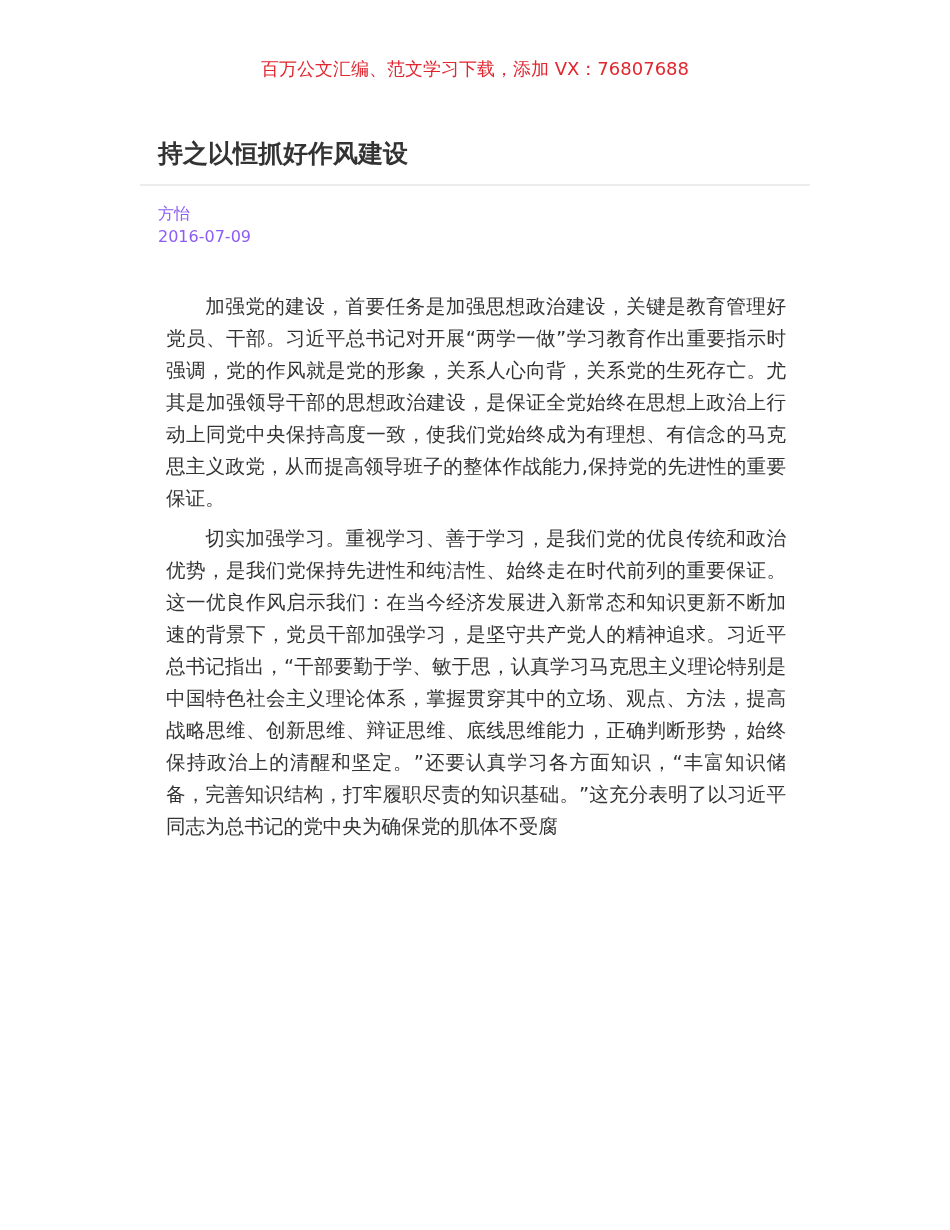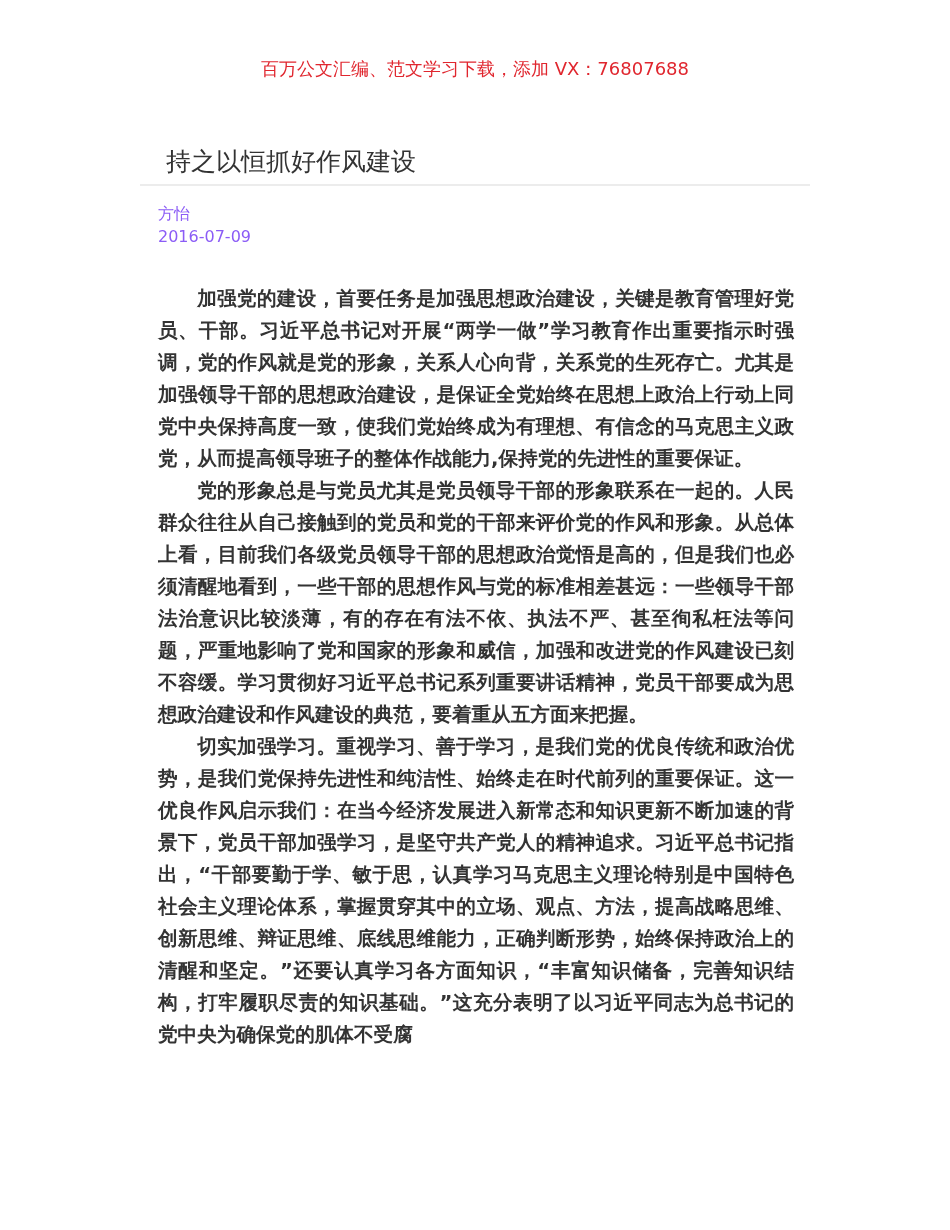--- a/index.html
+++ b/index.html
@@ -25,22 +25,22 @@
       line-height: 26px;
       letter-spacing: 0px;
     }
     .title {
       position: absolute;
       top: 136px;
       left: 158px;
       font-size: 25px;
       line-height: 36px;
       color: #333333;
-      font-weight: normal;
-      margin: 8px;
+      font-weight: bold;
+      margin: 0;
     }
     .divider {
       position: absolute;
       top: 184px;
       left: 140px;
       width: 670px;
       height: 0;
       border-top: 2px solid #ececec;
     }
     .meta {
@@ -56,36 +56,34 @@
       position: absolute;
       top: 283px;
       left: 158px;
       width: 636px;
       color: #333333;
       font-size: 19.6px;
       line-height: 32px;
       text-align: justify;
     }
     .body-text p {
-      margin: 0;
+      margin: 8px;
       text-indent: 2em;
-      font-weight: bold;
     }
   </style>
 </head>
 <body>
 
 <div class="watermark">百万公文汇编、范文学习下载，添加 VX：76807688</div>
 
 <h1 class="title">持之以恒抓好作风建设</h1>
 
 <div class="divider"></div>
 
 <div class="meta">
   <div>方怡</div>
   <div>2016-07-09</div>
 </div>
 
 <div class="body-text">
   <p>加强党的建设，首要任务是加强思想政治建设，关键是教育管理好党员、干部。习近平总书记对开展“两学一做”学习教育作出重要指示时强调，党的作风就是党的形象，关系人心向背，关系党的生死存亡。尤其是加强领导干部的思想政治建设，是保证全党始终在思想上政治上行动上同党中央保持高度一致，使我们党始终成为有理想、有信念的马克思主义政党，从而提高领导班子的整体作战能力,保持党的先进性的重要保证。</p>
-  <p>党的形象总是与党员尤其是党员领导干部的形象联系在一起的。人民群众往往从自己接触到的党员和党的干部来评价党的作风和形象。从总体上看，目前我们各级党员领导干部的思想政治觉悟是高的，但是我们也必须清醒地看到，一些干部的思想作风与党的标准相差甚远：一些领导干部法治意识比较淡薄，有的存在有法不依、执法不严、甚至徇私枉法等问题，严重地影响了党和国家的形象和威信，加强和改进党的作风建设已刻不容缓。学习贯彻好习近平总书记系列重要讲话精神，党员干部要成为思想政治建设和作风建设的典范，要着重从五方面来把握。</p>
   <p>切实加强学习。重视学习、善于学习，是我们党的优良传统和政治优势，是我们党保持先进性和纯洁性、始终走在时代前列的重要保证。这一优良作风启示我们：在当今经济发展进入新常态和知识更新不断加速的背景下，党员干部加强学习，是坚守共产党人的精神追求。习近平总书记指出，“干部要勤于学、敏于思，认真学习马克思主义理论特别是中国特色社会主义理论体系，掌握贯穿其中的立场、观点、方法，提高战略思维、创新思维、辩证思维、底线思维能力，正确判断形势，始终保持政治上的清醒和坚定。”还要认真学习各方面知识，“丰富知识储备，完善知识结构，打牢履职尽责的知识基础。”这充分表明了以习近平同志为总书记的党中央为确保党的肌体不受腐</p>
 </div>
 
 </body></html>

